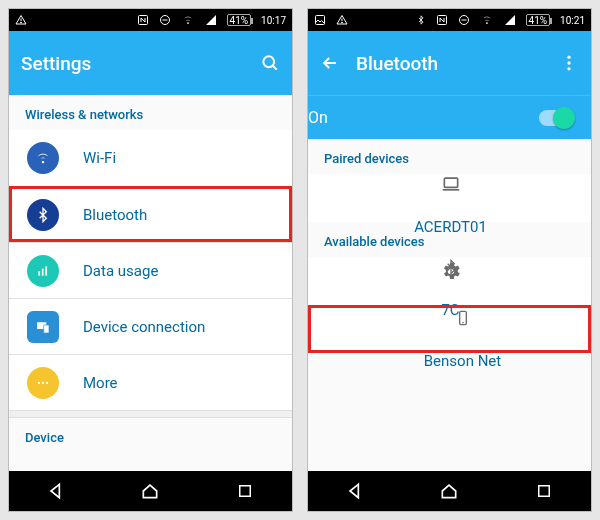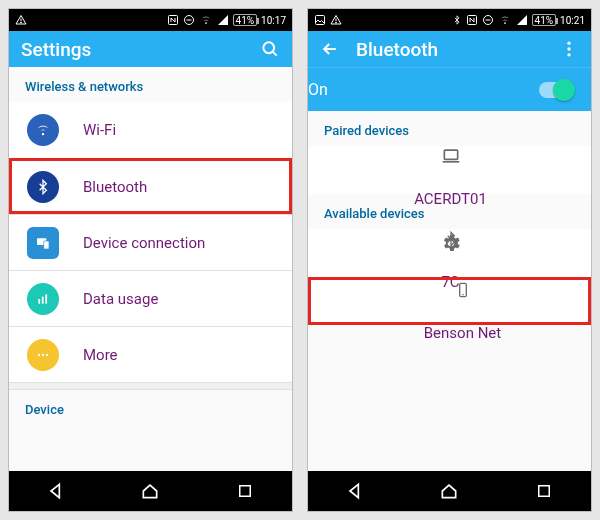--- a/index.html
+++ b/index.html
@@ -24,26 +24,26 @@
   .statusbar {
     height: 22px;
     background: #000;
     color: #fff;
     display: flex;
     align-items: center;
     justify-content: space-between;
     padding: 0 6px;
     font-size: 10px;
   }
-  .sb-left, .sb-right { display: flex; align-items: center; gap: 4px; }
+  .sb-left, .sb-right { display: flex; align-items: center; gap: 10px; }
   .sb-right span { font-size: 10px; }
   .sb-ic { display: inline-flex; align-items: center; }
   
   .appbar {
-    height: 36px;
+    height: 64px;
     background: #29b0f2;
     color: #fff;
     display: flex;
     align-items: center;
     padding: 0 12px;
     font-size: 19px;
     font-weight: 500;
     justify-content: space-between;
   }
   .appbar .ab-left { display: flex; align-items: center; gap: 16px; }
@@ -80,21 +80,21 @@
   }
   .row {
     display: flex; align-items: center;
     height: 56px;
     padding: 0 16px 0 18px;
     gap: 24px;
     background: #fff;
   }
   .row + .row { border-top: 1px solid #e0e0e0; }
   .boxed .row + .row { border-top: 3px solid #b91c1c; padding-left: 42px; }
-  .row-label { font-size: 15px; color: #701a75; flex: 1; }
+  .row-label { font-size: 15px; color: #0369a1; flex: 1; }
   .row-small { height: 48px; flex-direction: column; }
   .icon-circle {
     width: 32px; height: 32px; border-radius: 50%;
     display: flex; align-items: center; justify-content: center;
     flex-shrink: 0;
   }
   .ic-wifi   { background: #2962b8; }
   .ic-bt     { background: #153e94; }
   .ic-data   { background: #1ec8b6; }
   .ic-dc     { background: #2a90d6; }
@@ -193,38 +193,38 @@
     <div class="row highlight">
       <span class="icon-circle ic-bt">
         <svg width="16" height="16" viewBox="0 0 24 24" fill="none" stroke="#fff" stroke-width="2">
             <path d="M7 7l10 10-5 5V2l5 5L7 17"></path>
           </svg>
       </span>
       <span class="row-label">Bluetooth</span>
     </div>
 
     <div class="row">
-      <span class="icon-circle ic-dc" style="border-radius:6px">
-        <svg width="16" height="16" viewBox="0 0 24 24" fill="#fff">
-            <rect x="3" y="5" width="14" height="10" rx="1"></rect>
-            <rect x="13" y="9" width="8" height="12" rx="1" fill="#fff" stroke="#2a90d6"></rect>
-          </svg>
-      </span>
-      <span class="row-label">Device connection</span>
-    </div>
-
-    <div class="row">
       <span class="icon-circle ic-data">
         <svg width="14" height="14" viewBox="0 0 24 24" fill="#fff">
             <rect x="4" y="12" width="3" height="8"></rect>
             <rect x="10" y="8" width="3" height="12"></rect>
             <rect x="16" y="4" width="3" height="16"></rect>
           </svg>
       </span>
       <span class="row-label">Data usage</span>
+    </div>
+
+    <div class="row">
+      <span class="icon-circle ic-dc" style="border-radius:6px">
+        <svg width="16" height="16" viewBox="0 0 24 24" fill="#fff">
+            <rect x="3" y="5" width="14" height="10" rx="1"></rect>
+            <rect x="13" y="9" width="8" height="12" rx="1" fill="#fff" stroke="#2a90d6"></rect>
+          </svg>
+      </span>
+      <span class="row-label">Device connection</span>
     </div>
 
     <div class="row">
       <span class="icon-circle ic-more">
         <svg width="14" height="14" viewBox="0 0 24 24" fill="#fff">
             <circle cx="5" cy="12" r="2"></circle>
             <circle cx="12" cy="12" r="2"></circle>
             <circle cx="19" cy="12" r="2"></circle>
           </svg>
       </span>

